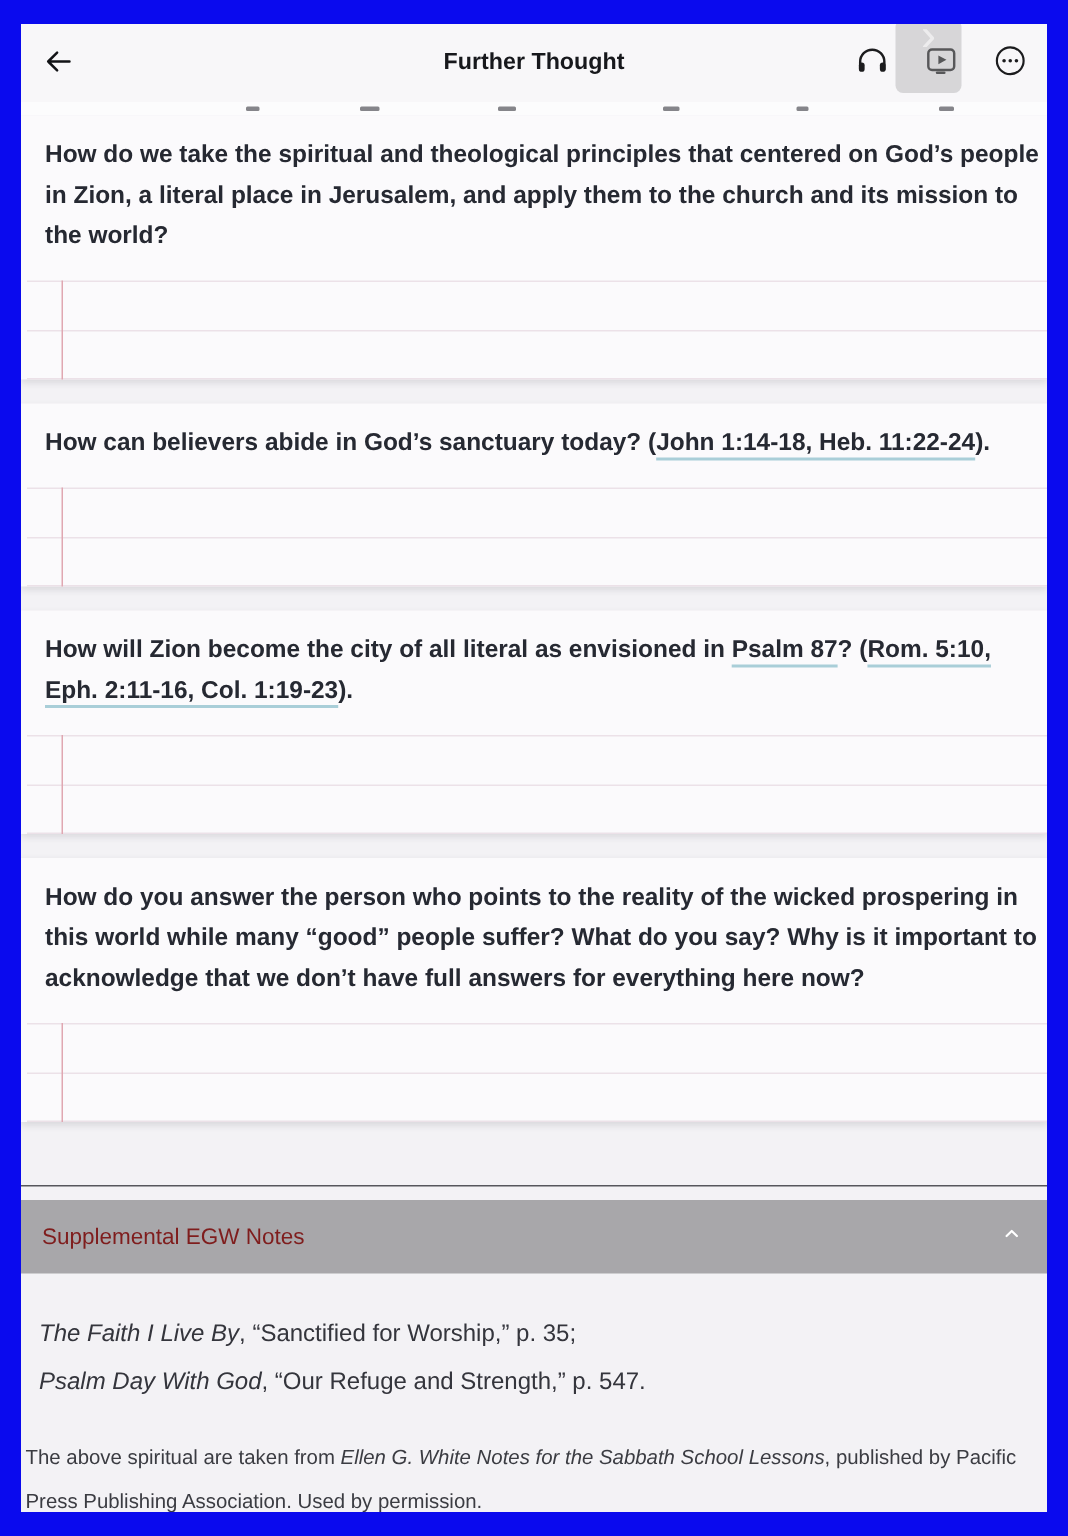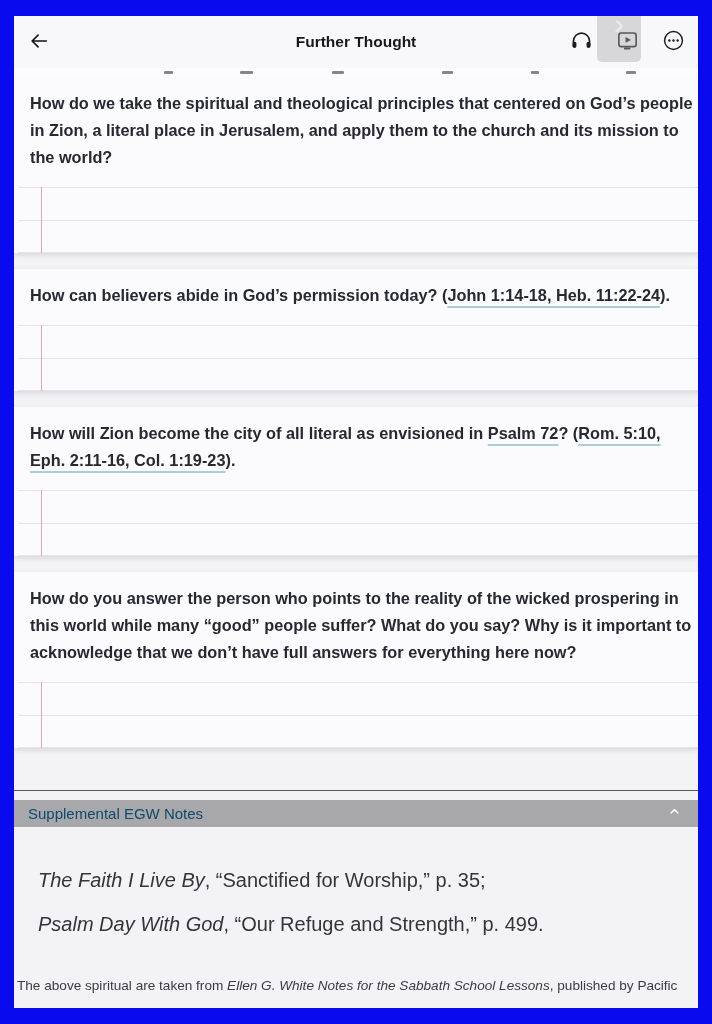--- a/index.html
+++ b/index.html
@@ -43,26 +43,26 @@
             text-underline-offset:5px;}
 
   .answer-area{margin:16px -12px 0 -12px;position:relative;}
   .answer-area::before{content:'';position:absolute;left:23px;top:0;bottom:0;width:1px;
                        background:#e0a7b1;}
   .answer-row{height:33px;border-top:1px solid #ece1e8;}
   .answer-row:last-child{border-bottom:1px solid #ece1e8;}
 
   .section-divider{border:none;border-top:1.5px solid #56565c;margin:26px 0 9px 0;width:100%;}
 
-  .egw-bar{background:#a8a7aa;color:#0c4a6e;height:27px;display:flex;align-items:center;
+  .egw-bar{background:#a8a7aa;color:#7f1d1d;height:49px;display:flex;align-items:center;
            justify-content:space-between;padding:0 16px 0 14px;cursor:pointer;flex:0 0 auto;}
   .egw-bar .bar-label{font-size:15px;font-weight:400;}
 
   .references{margin:23px 14px 0 8px;flex:0 0 auto;}
-  .references p{margin:16px;font-size:20px;line-height:28px;color:#34353c;}
+  .references p{margin:4px;font-size:16px;line-height:28px;color:#34353c;}
   .copyright{margin:17px 14px 0 3px;font-size:13.6px;line-height:29px;color:#3b3c42;flex:0 0 auto;}
   .part-italic{font-style:italic;}
 </style>
 </head>
 <body>
 
 <div class="frame">
   <div class="screen">
 
     <header class="topbar">
@@ -123,29 +123,29 @@
 
       <section class="card">
         <p class="question"><span>How do we take the spiritual and theological principles that centered on God’s people in Zion, a literal place in Jerusalem, and apply them to the church and its mission to the world?</span></p>
         <div class="answer-area">
           <div class="answer-row"></div>
           <div class="answer-row"></div>
         </div>
       </section>
 
       <section class="card">
-        <p class="question"><span>How can believers abide in God’s permission today? (</span><span class="ref-link">John 1:14-18, Heb. 11:22-24</span><span>).</span></p>
+        <p class="question"><span>How can believers abide in God’s sanctuary today? (</span><span class="ref-link">John 1:14-18, Heb. 11:22-24</span><span>).</span></p>
         <div class="answer-area">
           <div class="answer-row"></div>
           <div class="answer-row"></div>
         </div>
       </section>
 
       <section class="card">
-        <p class="question"><span>How will Zion become the city of all literal as envisioned in </span><span class="ref-link">Psalm 72</span><span>? (</span><span class="ref-link">Rom. 5:10, Eph. 2:11-16, Col. 1:19-23</span><span>).</span></p>
+        <p class="question"><span>How will Zion become the city of all literal as envisioned in </span><span class="ref-link">Psalm 87</span><span>? (</span><span class="ref-link">Rom. 5:10, Eph. 2:11-16, Col. 1:19-23</span><span>).</span></p>
         <div class="answer-area">
           <div class="answer-row"></div>
           <div class="answer-row"></div>
         </div>
       </section>
 
       <section class="card">
         <p class="question"><span>How do you answer the person who points to the reality of the wicked prospering in this world while many “good” people suffer? What do you say? Why is it important to acknowledge that we don’t have full answers for everything here now?</span></p>
         <div class="answer-area">
           <div class="answer-row"></div>
@@ -159,21 +159,21 @@
         <span class="bar-label">Supplemental EGW Notes</span>
         <span>
           <svg viewBox="0 0 24 24" width="15" height="15">
               <path d="M6.5 14.5 12 9l5.5 5.5" fill="none" stroke="#ffffff" stroke-width="2.3" stroke-linecap="round" stroke-linejoin="round"></path>
             </svg>
         </span>
       </div>
 
       <div class="references">
         <p><span class="part-italic">The Faith I Live By</span><span>, “Sanctified for Worship,” p. 35;</span></p>
-        <p><span class="part-italic">Psalm Day With God</span><span>, “Our Refuge and Strength,” p. 499.</span></p>
+        <p><span class="part-italic">Psalm Day With God</span><span>, “Our Refuge and Strength,” p. 547.</span></p>
       </div>
 
       <p class="copyright"><span>The above spiritual are taken from </span><span class="part-italic">Ellen G. White Notes for the Sabbath School Lessons</span><span>, published by Pacific Press Publishing Association. Used by permission.</span></p>
 
     </main>
 
   </div>
 </div>
 
 </body></html>

